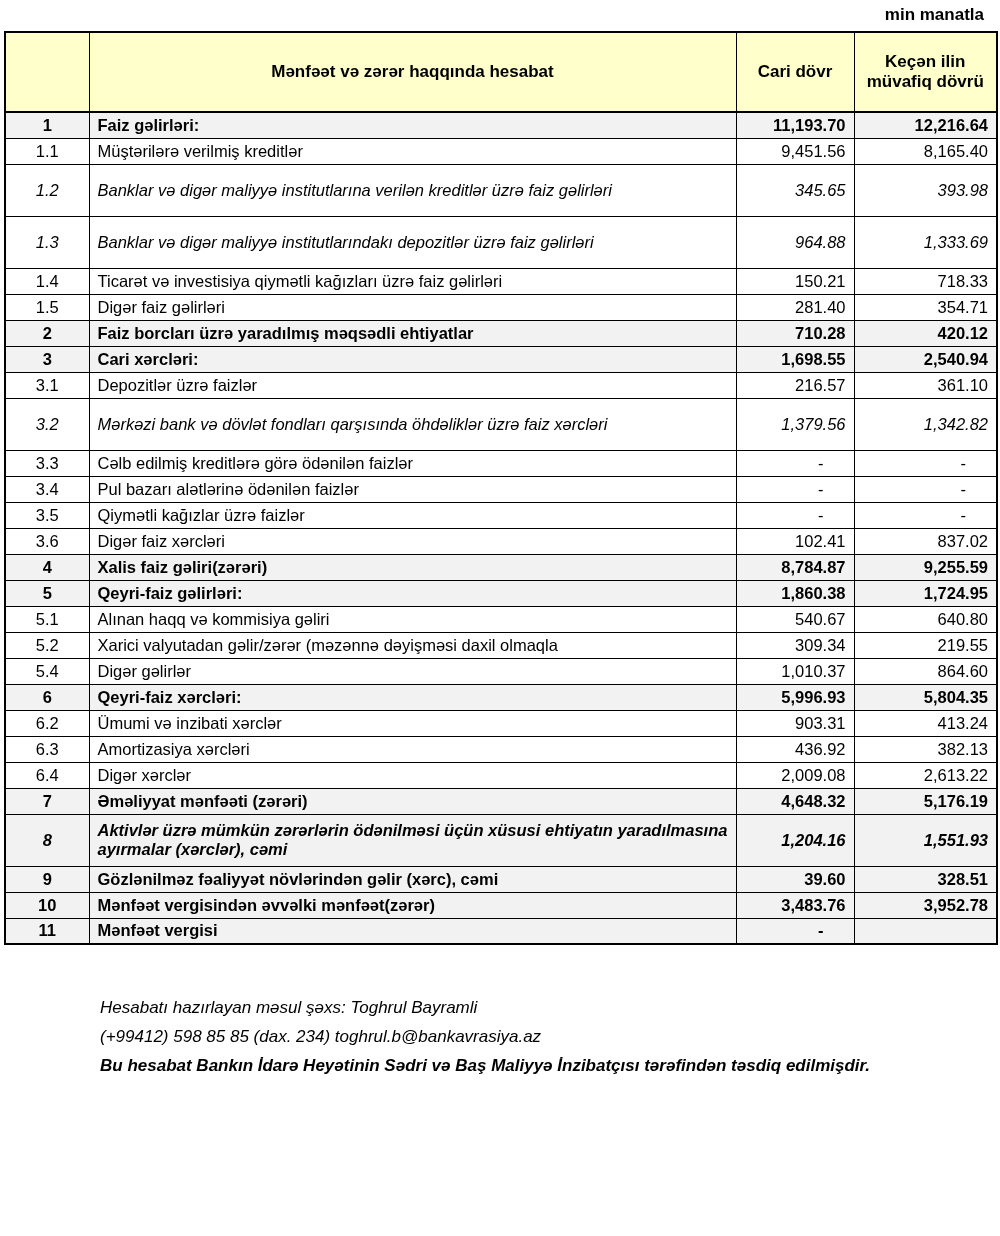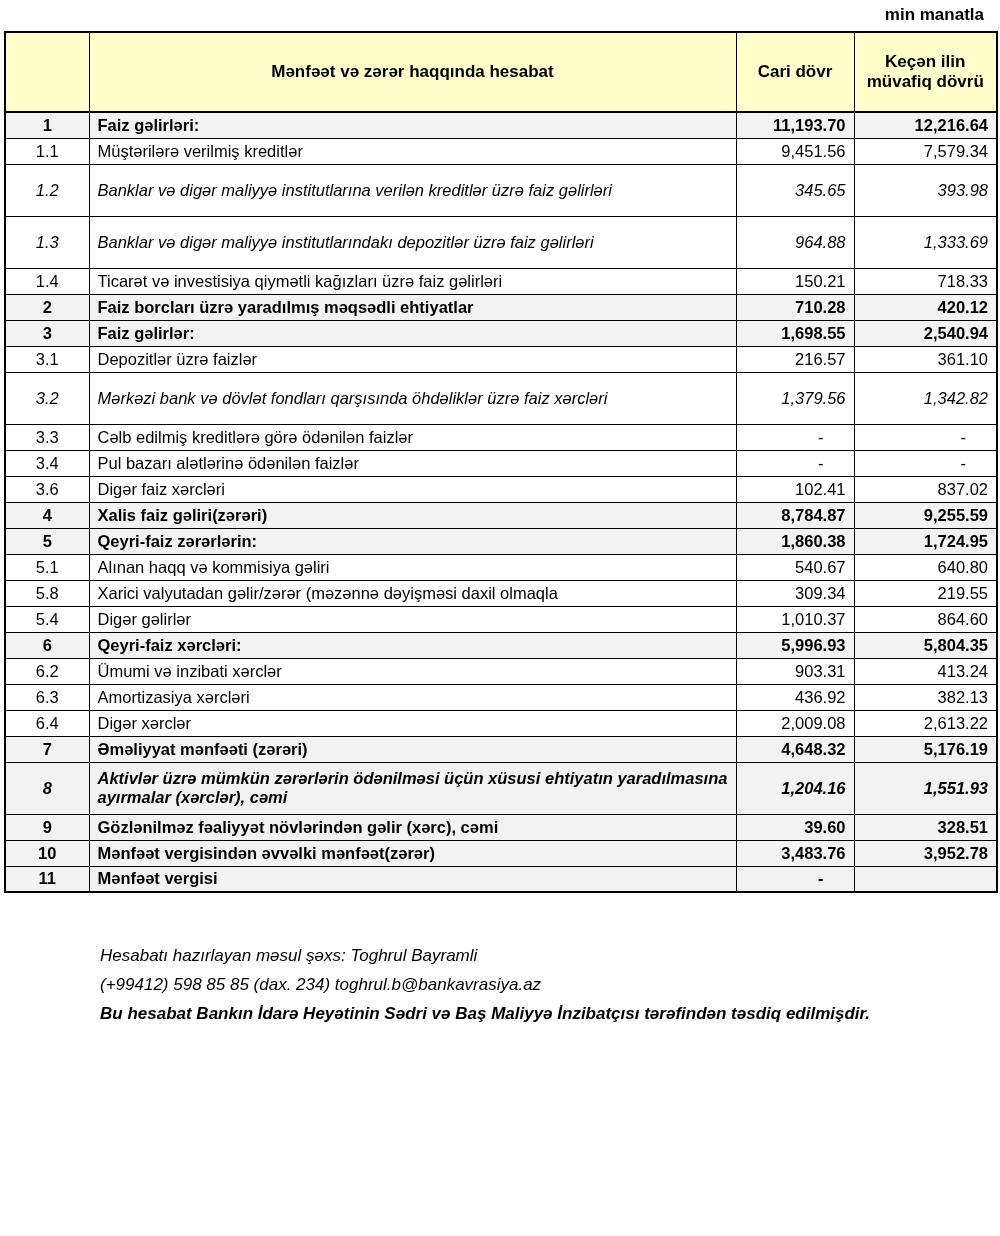--- a/index.html
+++ b/index.html
@@ -85,49 +85,55 @@
         <tr class="data-row section-row">
           <td class="col-no">1</td>
           <td class="col-desc">Faiz gəlirləri:</td>
           <td class="col-cur num">11,193.70</td>
           <td class="col-prev num">12,216.64</td>
         </tr>
         <tr class="data-row">
           <td class="col-no">1.1</td>
           <td class="col-desc">Müştərilərə verilmiş kreditlər</td>
           <td class="col-cur num">9,451.56</td>
-          <td class="col-prev num">7,579.34</td>
+          <td class="col-prev num">8,165.40</td>
         </tr>
         <tr class="data-row tall">
           <td class="col-no">1.2</td>
           <td class="col-desc">Banklar və digər maliyyə institutlarına verilən kreditlər üzrə faiz gəlirləri</td>
           <td class="col-cur num">345.65</td>
           <td class="col-prev num">393.98</td>
         </tr>
         <tr class="data-row tall">
           <td class="col-no">1.3</td>
           <td class="col-desc">Banklar və digər maliyyə institutlarındakı depozitlər üzrə faiz gəlirləri</td>
           <td class="col-cur num">964.88</td>
           <td class="col-prev num">1,333.69</td>
         </tr>
         <tr class="data-row">
           <td class="col-no">1.4</td>
           <td class="col-desc">Ticarət və investisiya qiymətli kağızları üzrə faiz gəlirləri</td>
           <td class="col-cur num">150.21</td>
           <td class="col-prev num">718.33</td>
         </tr>
+        <tr class="data-row">
+          <td class="col-no">1.5</td>
+          <td class="col-desc">Digər faiz gəlirləri</td>
+          <td class="col-cur num">281.40</td>
+          <td class="col-prev num">354.71</td>
+        </tr>
         <tr class="data-row section-row">
           <td class="col-no">2</td>
           <td class="col-desc">Faiz borcları üzrə yaradılmış məqsədli ehtiyatlar</td>
           <td class="col-cur num">710.28</td>
           <td class="col-prev num">420.12</td>
         </tr>
         <tr class="data-row section-row">
           <td class="col-no">3</td>
-          <td class="col-desc">Faiz gəlirlər:</td>
+          <td class="col-desc">Cari xərcləri:</td>
           <td class="col-cur num">1,698.55</td>
           <td class="col-prev num">2,540.94</td>
         </tr>
         <tr class="data-row">
           <td class="col-no">3.1</td>
           <td class="col-desc">Depozitlər üzrə faizlər</td>
           <td class="col-cur num">216.57</td>
           <td class="col-prev num">361.10</td>
         </tr>
         <tr class="data-row tall">
@@ -142,45 +148,51 @@
           <td class="col-cur num dash">-</td>
           <td class="col-prev num dash">-</td>
         </tr>
         <tr class="data-row">
           <td class="col-no">3.4</td>
           <td class="col-desc">Pul bazarı alətlərinə ödənilən faizlər</td>
           <td class="col-cur num dash">-</td>
           <td class="col-prev num dash">-</td>
         </tr>
         <tr class="data-row">
+          <td class="col-no">3.5</td>
+          <td class="col-desc">Qiymətli kağızlar üzrə faizlər</td>
+          <td class="col-cur num dash">-</td>
+          <td class="col-prev num dash">-</td>
+        </tr>
+        <tr class="data-row">
           <td class="col-no">3.6</td>
           <td class="col-desc">Digər faiz xərcləri</td>
           <td class="col-cur num">102.41</td>
           <td class="col-prev num">837.02</td>
         </tr>
         <tr class="data-row section-row">
           <td class="col-no">4</td>
           <td class="col-desc">Xalis faiz gəliri(zərəri)</td>
           <td class="col-cur num">8,784.87</td>
           <td class="col-prev num">9,255.59</td>
         </tr>
         <tr class="data-row section-row">
           <td class="col-no">5</td>
-          <td class="col-desc">Qeyri-faiz zərərlərin:</td>
+          <td class="col-desc">Qeyri-faiz gəlirləri:</td>
           <td class="col-cur num">1,860.38</td>
           <td class="col-prev num">1,724.95</td>
         </tr>
         <tr class="data-row">
           <td class="col-no">5.1</td>
           <td class="col-desc">Alınan haqq və kommisiya gəliri</td>
           <td class="col-cur num">540.67</td>
           <td class="col-prev num">640.80</td>
         </tr>
         <tr class="data-row">
-          <td class="col-no">5.8</td>
+          <td class="col-no">5.2</td>
           <td class="col-desc">Xarici valyutadan gəlir/zərər (məzənnə dəyişməsi daxil olmaqla</td>
           <td class="col-cur num">309.34</td>
           <td class="col-prev num">219.55</td>
         </tr>
         <tr class="data-row">
           <td class="col-no">5.4</td>
           <td class="col-desc">Digər gəlirlər</td>
           <td class="col-cur num">1,010.37</td>
           <td class="col-prev num">864.60</td>
         </tr>

